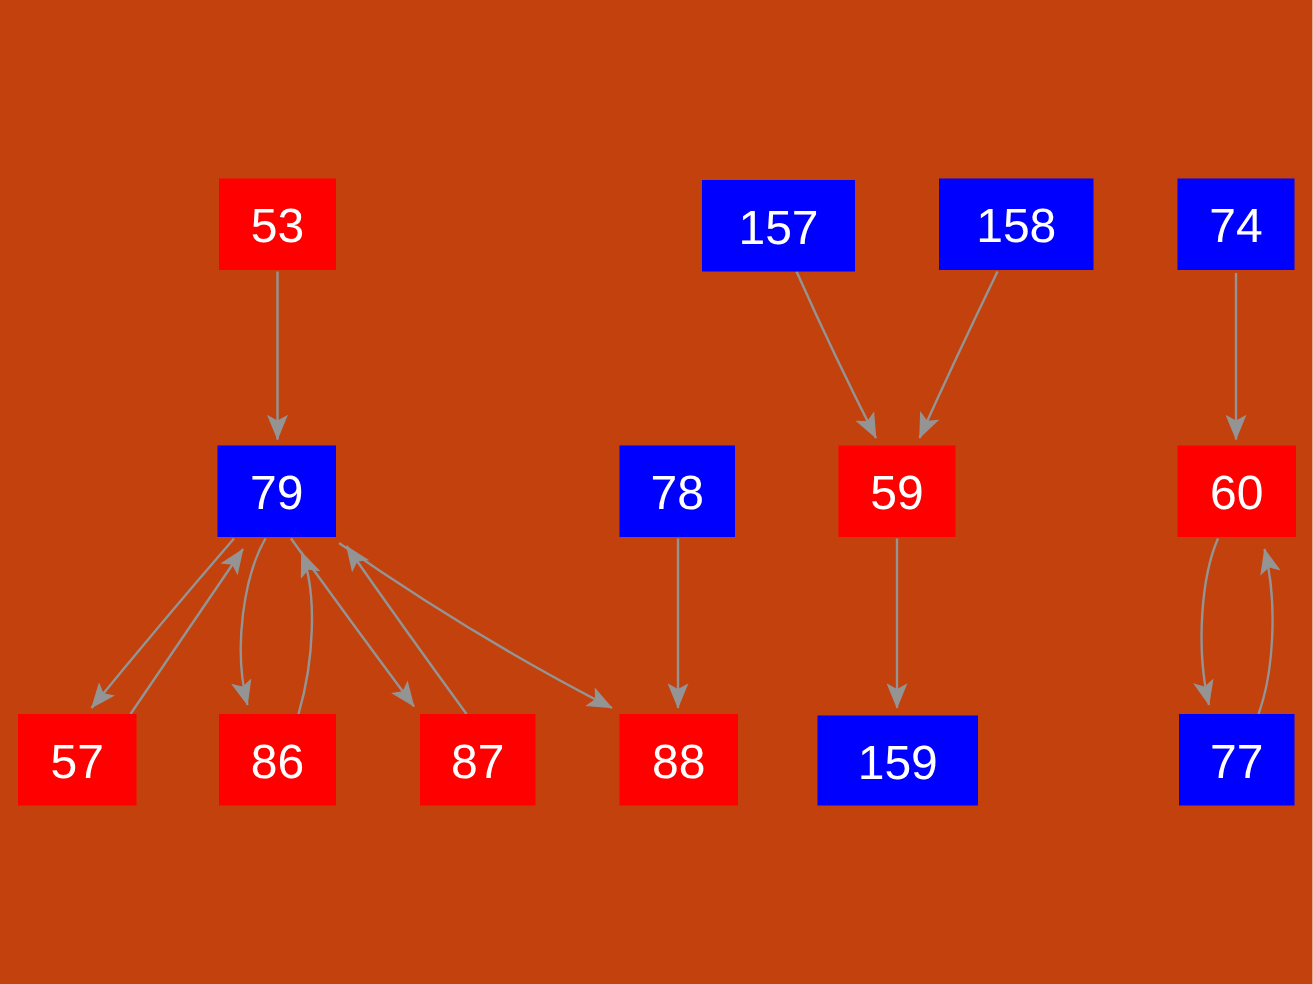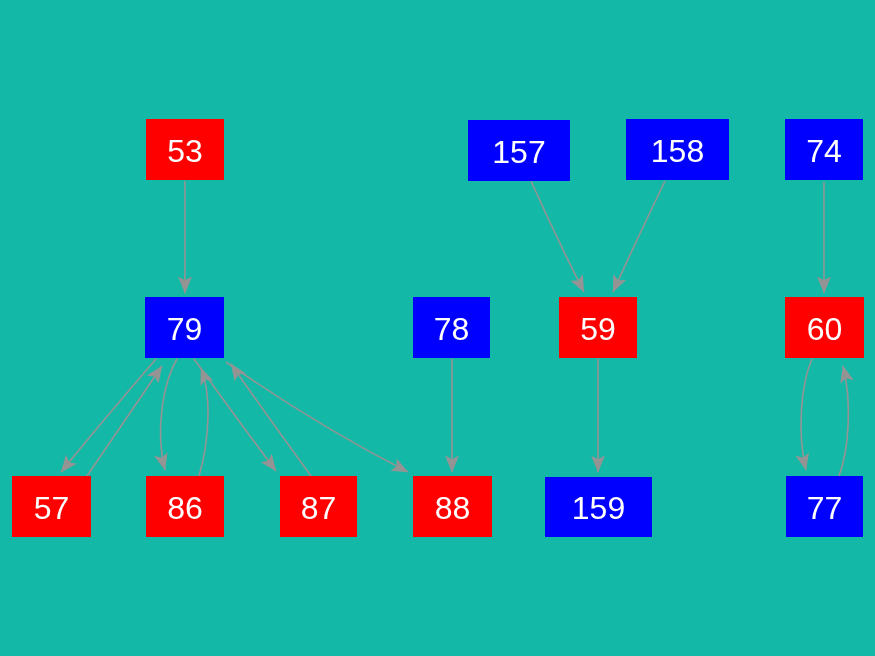--- a/index.html
+++ b/index.html
@@ -8,21 +8,21 @@
     width: 875px;
     height: 656px;
     background: #ffffff;
     overflow: hidden;
     font-family: "Liberation Sans", sans-serif;
   }
   .stage {
     position: relative;
     width: 875px;
     height: 656px;
-    background: #14b8a6;
+    background: #c2410c;
   }
   svg { display: block; }
   .edge {
     fill: none;
     stroke-width: 1.6px;
   }
   .node-rect {
     stroke: none;
   }
   .node-label {

